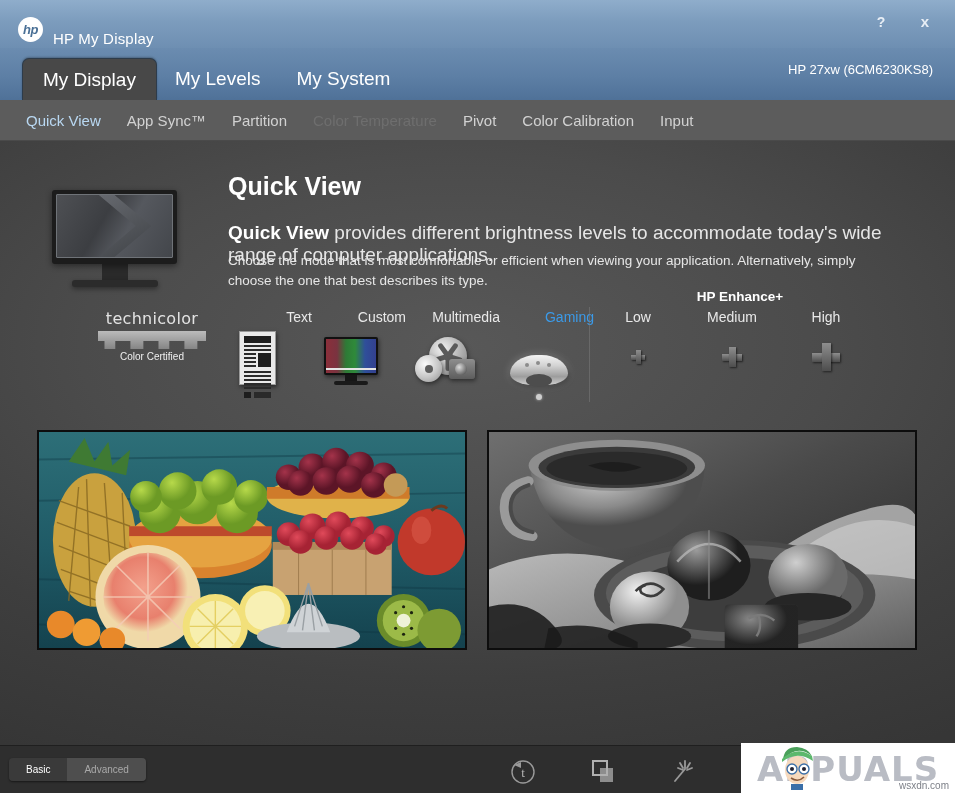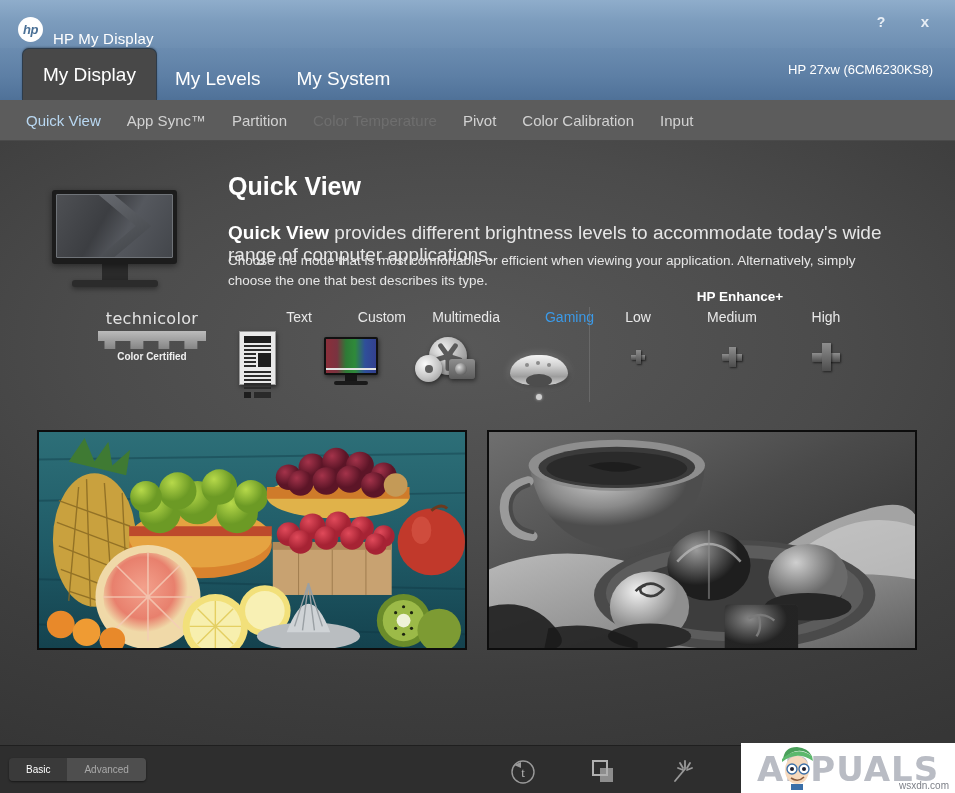--- a/index.html
+++ b/index.html
@@ -40,21 +40,21 @@
   }
   .tabs { position:absolute; left:22px; top:4px; display:flex; align-items:flex-end; height:48px; }
   .tab {
     font-size:19px; color:#ffffff; padding:0 18px; height:43px;
     display:flex; align-items:center; cursor:pointer; white-space:nowrap;
   }
   .tab.active {
     background:#484848;
     border-radius:7px 7px 0 0;
     border:1px solid #2d3b4a; border-bottom:none;
-    padding:12px 20px; height:52px;
+    padding:12px 20px; height:42px;
     box-shadow:0 -1px 2px rgba(0,0,0,.25);
   }
   .monitor-model {
     position:absolute; right:22px; top:62px; font-size:13px; color:#ffffff;
   }
 
   
   .subnav {
     position:absolute; left:0; top:100px; width:955px; height:41px;
     background:#5c5c5c;
@@ -117,21 +117,21 @@
 
   
   .technicolor { position:absolute; left:92px; top:0; width:120px; text-align:center; }
   .tc-word { font-size:16px; color:#e3e3e3; letter-spacing:.3px; font-family:"DejaVu Sans", sans-serif; }
   .tc-bar {
     width:108px; height:18px; margin:3px auto 2px;
     background:linear-gradient(to bottom,#cfcfcf,#8f8f8f);
     clip-path:polygon(0 0,100% 0,100% 55%,92% 55%,92% 100%,80% 100%,80% 55%,66% 55%,66% 100%,56% 100%,56% 55%,42% 55%,42% 100%,30% 100%,30% 55%,16% 55%,16% 100%,6% 100%,6% 55%,0 55%);
     opacity:.85;
   }
-  .tc-sub { font-size:10px; font-weight:bold; color:#efefef;text-align:center; }
+  .tc-sub { font-size:10px; font-weight:normal; color:#efefef;text-align:center; }
 
   
   .icon-doc {
     width:37px; height:54px; background:#e9e9e9; border:1px solid #9a9a9a;
     padding:4px 4px; box-shadow:1px 2px 4px rgba(0,0,0,.5);
   }
   .doc-hdr { height:7px; background:#1e1e1e; margin-bottom:2px; }
   .doc-row { height:2px; background:#2a2a2a; margin-bottom:2px; }
   .doc-mid { display:flex; gap:2px; margin-bottom:2px; }
   .doc-mid .lines { flex:1; }

